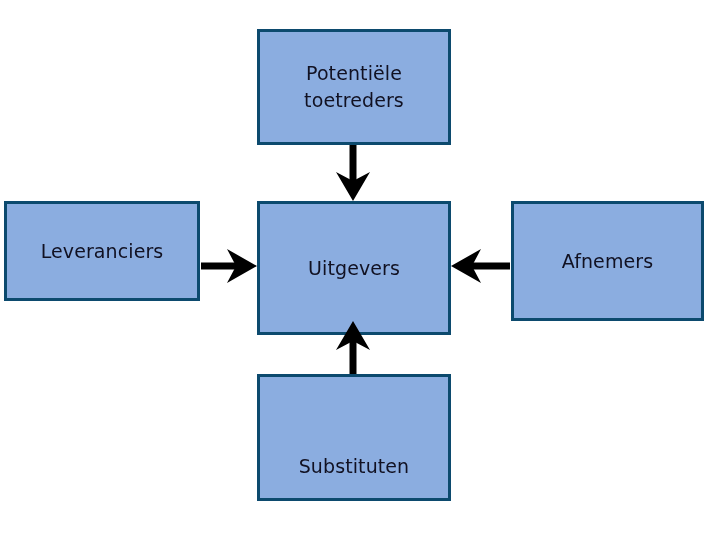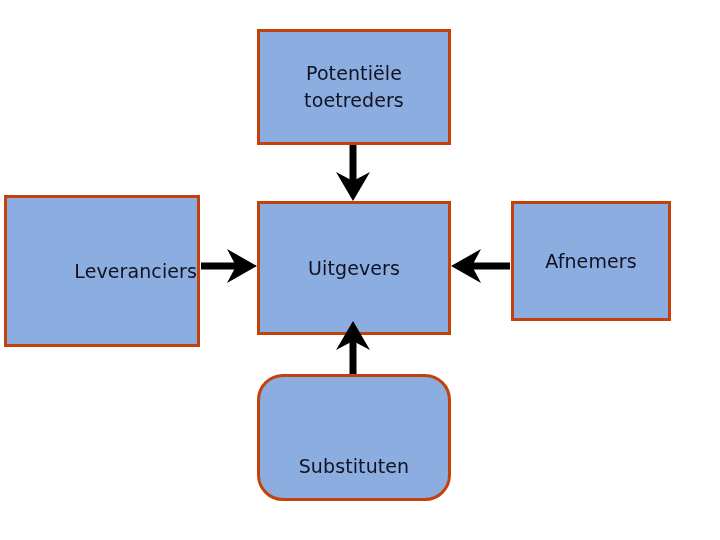--- a/index.html
+++ b/index.html
@@ -16,21 +16,21 @@
   #canvas {
     position: relative;
     width: 720px;
     height: 540px;
     background: #ffffff;
   }
   .node {
     position: absolute;
     box-sizing: border-box;
     background: #8BADE0;
-    border: 3px solid #c2410c;
+    border: 3px solid #0c4a6e;
     display: flex;
     align-items: center;
     justify-content: center;
     text-align: center;
   }
   .node-label {
     font-size: 19px;
     line-height: 1.42;
     color: #111122;
     letter-spacing: 0.1px;
@@ -38,43 +38,41 @@
     white-space: pre-line;
   }
   #node-potentiele-toetreders {
     left: 257px;
     top: 29px;
     width: 194px;
     height: 116px;
   }
   #node-leveranciers {
     left: 4px;
-    top: 195px;
+    top: 201px;
     width: 196px;
-    height: 152px;
-    justify-content: flex-end;
+    height: 100px;
   }
   #node-uitgevers {
     left: 257px;
     top: 201px;
     width: 194px;
     height: 134px;
   }
   #node-afnemers {
     left: 511px;
     top: 201px;
-    width: 160px;
+    width: 193px;
     height: 120px;
   }
   #node-substituten {
     left: 257px;
     top: 374px;
     width: 194px;
     height: 127px;
-    border-radius: 26px;
   }
   #node-substituten .node-label {
     align-self: center;
     margin-top: 58px;
   }
   .arrow-layer {
     position: absolute;
     left: 0;
     top: 0;
     width: 720px;

